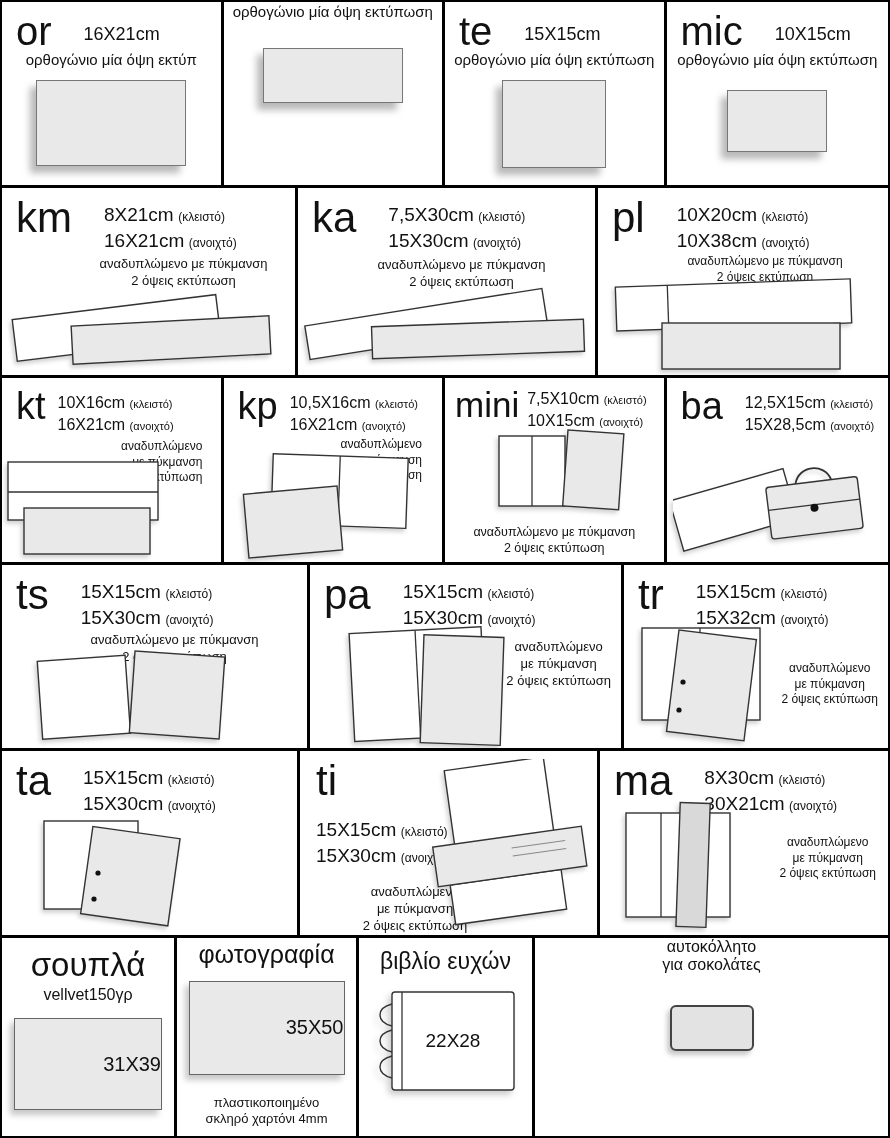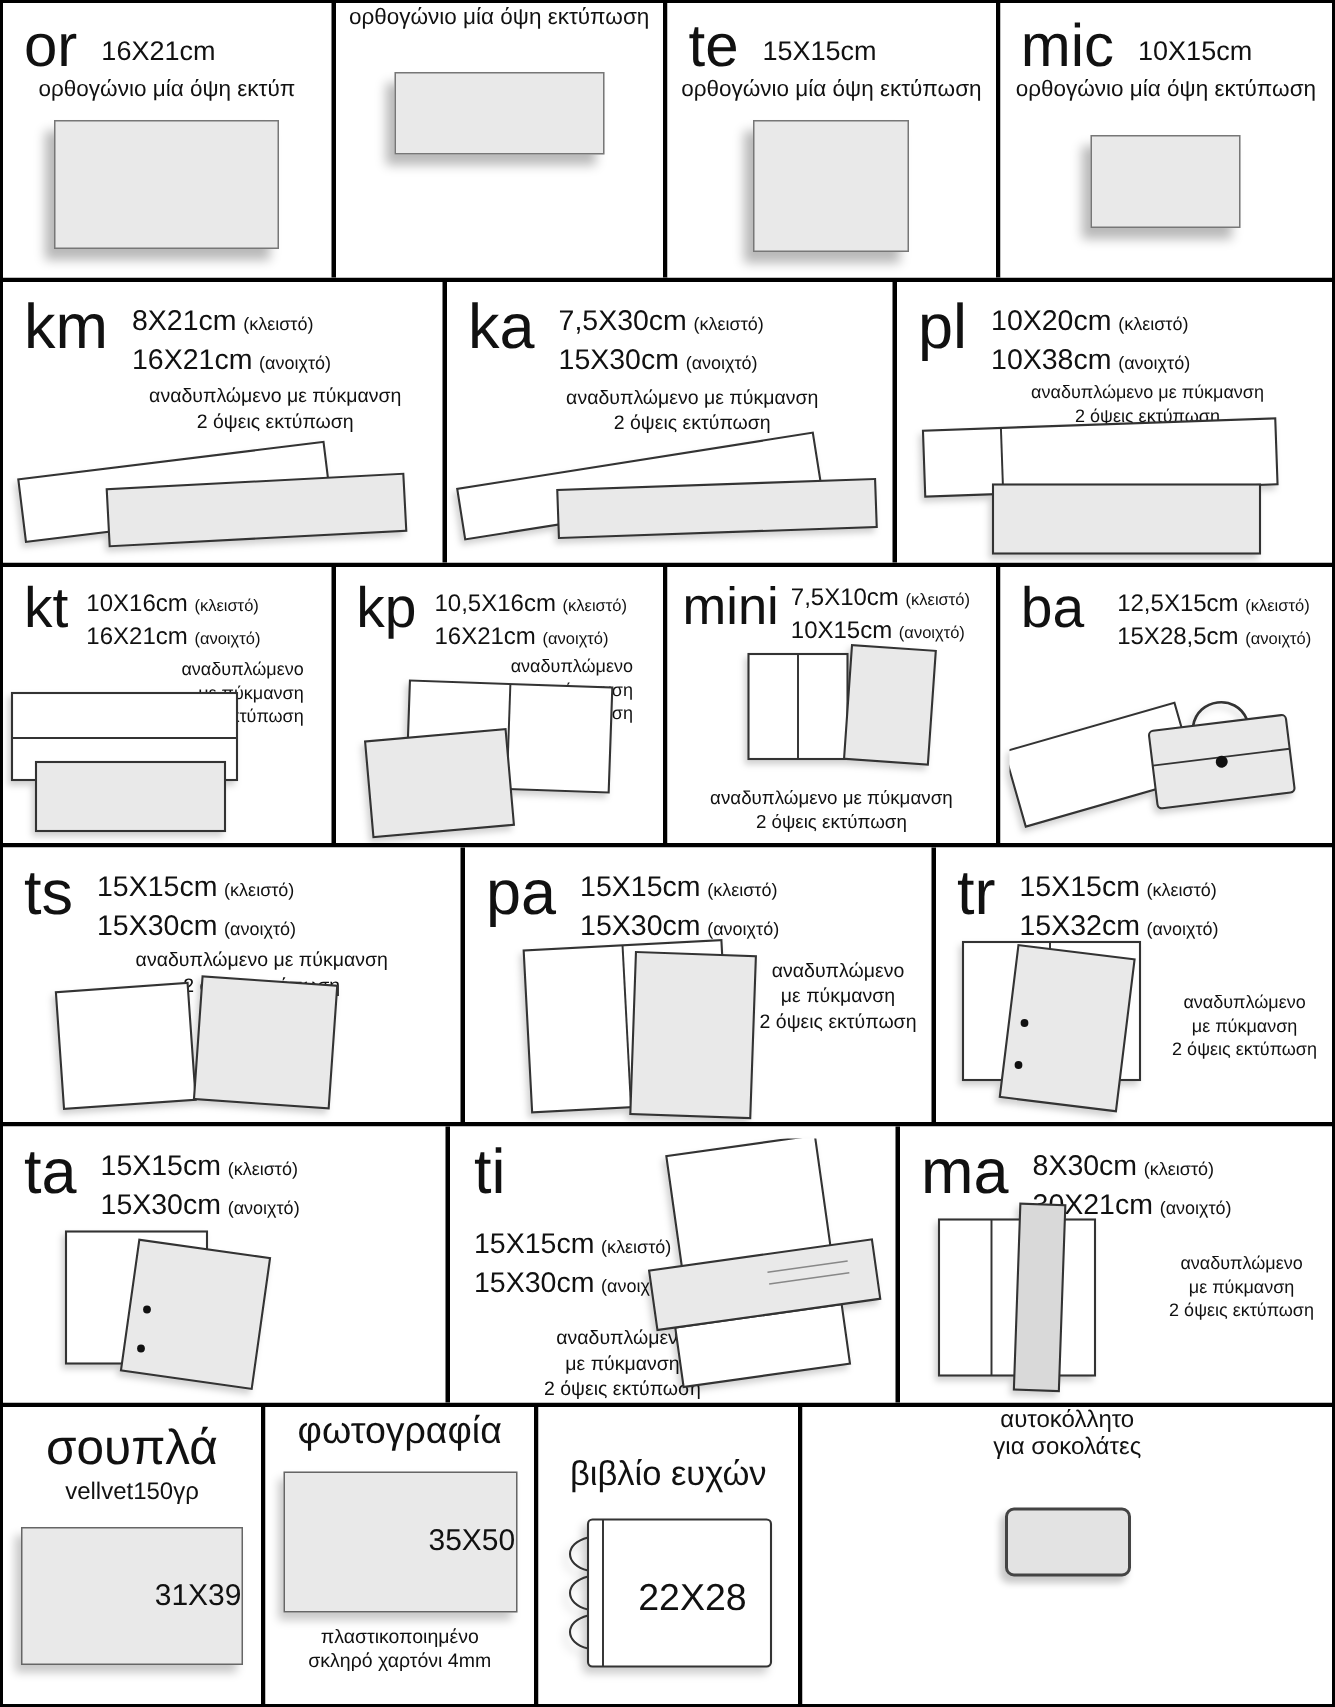--- a/index.html
+++ b/index.html
@@ -3,21 +3,21 @@
 <meta charset="utf-8">
 <style>
   *{box-sizing:border-box}
   html,body{margin:0;padding:0;background:#fff}
   body{font-family:"Liberation Sans",sans-serif;color:#111}
   .sheet{width:890px;height:1138px;border:2px solid #000;display:flex;flex-direction:column;background:#fff}
   .row{display:flex;border-bottom:3px solid #000}
   .row:last-child{border-bottom:none;flex:1}
   .cell{position:relative;border-right:3px solid #000;overflow:hidden;background:#fff}
   .cell:last-child{border-right:none}
-  .head{display:flex;align-items:flex-start;padding:10px 6px 0 14px;gap:16px}
+  .head{display:flex;align-items:flex-start;padding:10px 6px 0 14px;gap:32px}
   .code{font-size:42px;line-height:.95}
   .row1 .code{font-size:40px}
   .sizes{padding-top:4px;line-height:1.35;white-space:nowrap}
   .size{font-size:19px}
   .size.sm{font-size:16px}
   .tag{font-size:12px}
   .tag.sm{font-size:11px}
   .r1size{font-size:18px;padding-top:12px}
   .r1desc{font-size:15px;text-align:center;margin-top:1px}
   .note{font-size:13px;line-height:1.3;white-space:pre-line}
@@ -331,35 +331,35 @@
       <div class="size-box" style="width:148px;height:92px;margin:14px auto 0">
         <span>31X39</span>
       </div>
     </div>
 
     <div class="cell" style="width:182px">
       <div class="b-title" style="font-size:25px;padding-top:2px">φωτογραφία</div>
       <div class="size-box" style="width:156px;height:94px;margin:12px auto 0">
         <span>35X50</span>
       </div>
-      <div class="center-note" style="margin-top:8px">πλαστικοποιημένο
+      <div class="center-note" style="margin-top:20px">πλαστικοποιημένο
 σκληρό χαρτόνι 4mm</div>
     </div>
 
     <div class="cell" style="width:176px">
-      <div class="b-title" style="font-size:23px;padding-top:31px">βιβλίο ευχών</div>
+      <div class="b-title" style="font-size:23px;padding-top:10px">βιβλίο ευχών</div>
       <div style="position:relative;width:152px;height:110px;margin:14px auto 0">
         <svg width="152" height="110" viewBox="0 0 152 110" style="filter:drop-shadow(-3px 4px 3px rgba(0,0,0,0.2))">
           <rect class="whiteS" x="22" y="4" width="122" height="98" rx="3"></rect>
           <line class="ln" x1="32" y1="4" x2="32" y2="102"></line>
           <path d="M22,16 C6,20 6,34 22,38" fill="none" stroke="#333" stroke-width="1.4"></path>
           <path d="M22,42 C6,46 6,60 22,64" fill="none" stroke="#333" stroke-width="1.4"></path>
           <path d="M22,68 C6,72 6,86 22,90" fill="none" stroke="#333" stroke-width="1.4"></path>
         </svg>
-        <span style="position:absolute;left:56px;top:42px;font-size:25px">22X28</span>
+        <span style="position:absolute;left:56px;top:42px;font-size:19px">22X28</span>
       </div>
     </div>
 
     <div class="cell" style="flex:1">
       <div class="b-title" style="font-size:16px;">αυτοκόλλητο
 για σοκολάτες</div>
       <div style="width:84px;height:46px;margin:30px auto 0;background:#e3e3e3;border:2px solid #444;border-radius:6px;box-shadow:-3px 4px 5px rgba(0,0,0,0.22)"></div>
     </div>
   </div>
 

